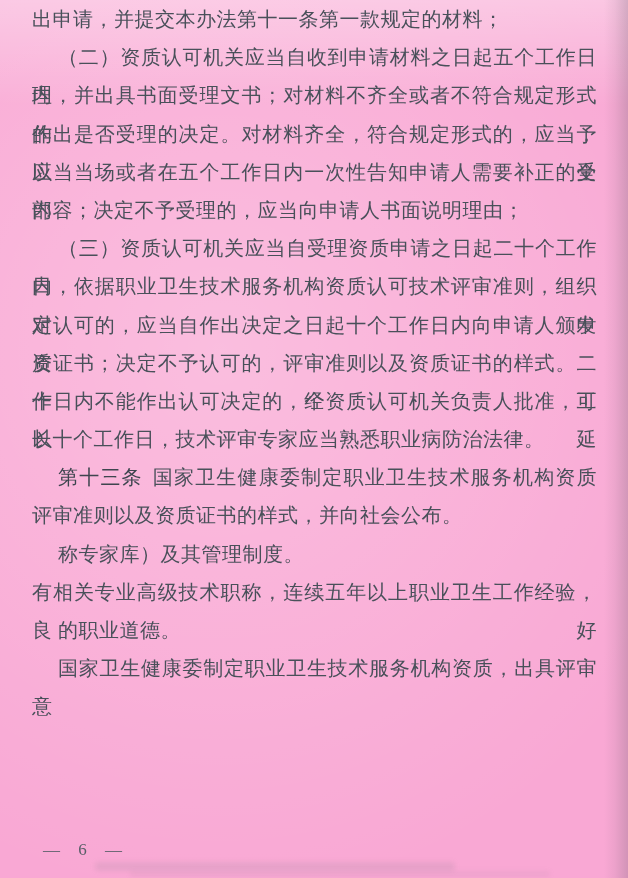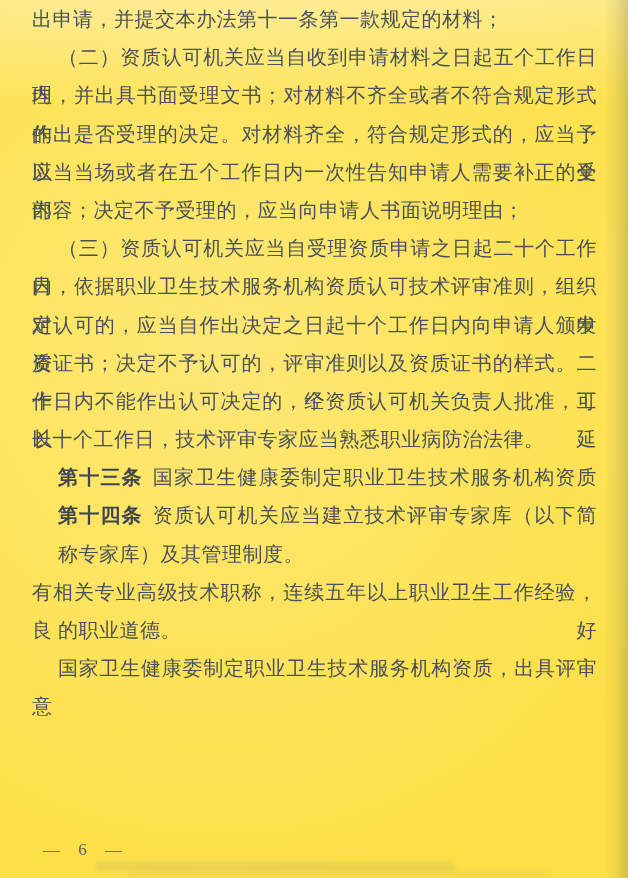--- a/index.html
+++ b/index.html
@@ -5,21 +5,21 @@
   html, body {
     margin: 0;
     padding: 0;
     background: #e9e9e7;
   }
   .page {
     position: relative;
     width: 628px;
     height: 878px;
     margin: 0;
-    background: #fde047;
+    background: #f9a8d4;
     overflow: hidden;
     font-family: "Liberation Serif", "DejaVu Serif", serif;
   }
   
   .page::before {
     content: "";
     position: absolute;
     inset: 0;
     background:
       linear-gradient(180deg, rgba(255,255,255,0.35) 0%, rgba(255,255,255,0) 12%),
@@ -43,21 +43,21 @@
   .line.fill {
     white-space: normal;
     text-align: justify;
     text-align-last: justify;
     -moz-text-align-last: justify;
   }
   .line.indent {
     text-indent: 26px;
   }
   .b {
-    font-weight: bold;
+    font-weight: normal;
     color: #3e454f;
     margin-right: 10px;
   }
   .footer {
     position: absolute;
     left: 43px;
     top: 840px;
     font-size: 17px;
     color: #595f68;
     letter-spacing: 3px;
@@ -94,21 +94,21 @@
     <div class="line fill"><span>作出是否受理的决定。对材料齐全，符合规定形式的，应当予以受</span></div>
     <div class="line fill"><span>应当当场或者在五个工作日内一次性告知申请人需要补正的全部</span></div>
     <div class="line"><span>内容；决定不予受理的，应当向申请人书面说明理由；</span></div>
     <div class="line fill indent"><span>（三）资质认可机关应当自受理资质申请之日起二十个工作日</span></div>
     <div class="line fill"><span>内，依据职业卫生技术服务机构资质认可技术评审准则，组织对申</span></div>
     <div class="line fill"><span>定认可的，应当自作出决定之日起十个工作日内向申请人颁发资</span></div>
     <div class="line fill"><span>质证书；决定不予认可的，评审准则以及资质证书的样式。二十个工</span></div>
     <div class="line fill"><span>作日内不能作出认可决定的，经资质认可机关负责人批准，可以延</span></div>
     <div class="line"><span>长十个工作日，技术评审专家应当熟悉职业病防治法律。</span></div>
     <div class="line fill indent"><span class="b">第十三条</span><span>国家卫生健康委制定职业卫生技术服务机构资质</span></div>
-    <div class="line fill indent"><span class="b">第十四条</span><span>资质认可机关应当建立技术评审专家库（以下简</span></div>
+    <div class="line"><span>评审准则以及资质证书的样式，并向社会公布。</span></div>
     <div class="line indent"><span>称专家库）及其管理制度。</span></div>
     <div class="line fill"><span>有相关专业高级技术职称，连续五年以上职业卫生工作经验，良好</span></div>
     <div class="line indent"><span>的职业道德。</span></div>
     <div class="line fill indent"><span>国家卫生健康委制定职业卫生技术服务机构资质，出具评审意</span></div>
   </div>
 
   <div class="footer">— 6 —</div>
 
   <div class="bleed bleed-1"></div>
   <div class="bleed bleed-2"></div>

